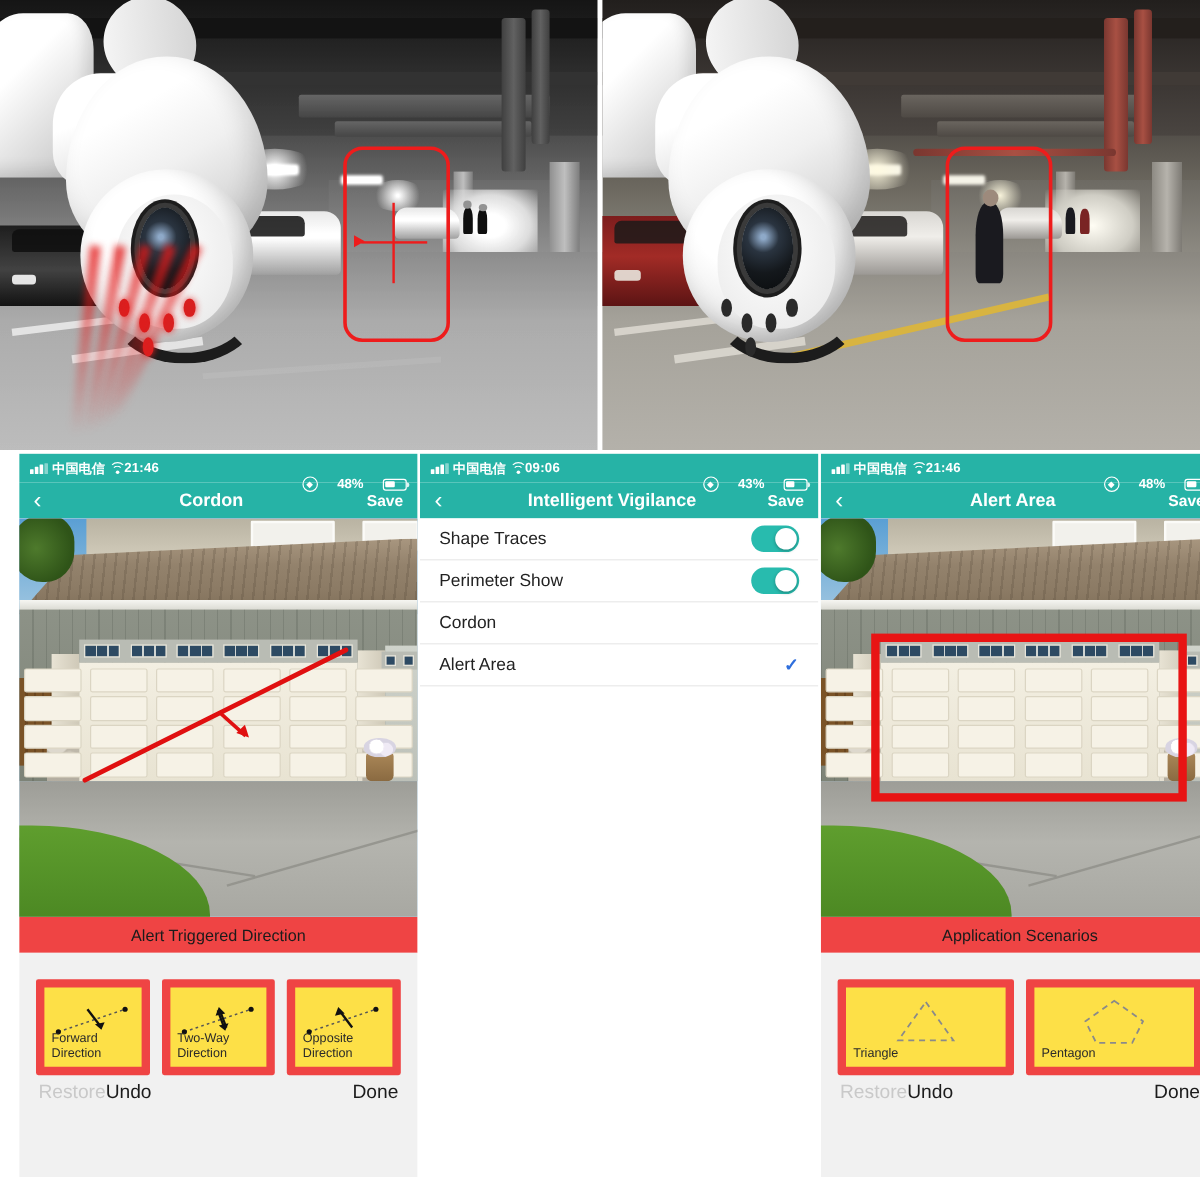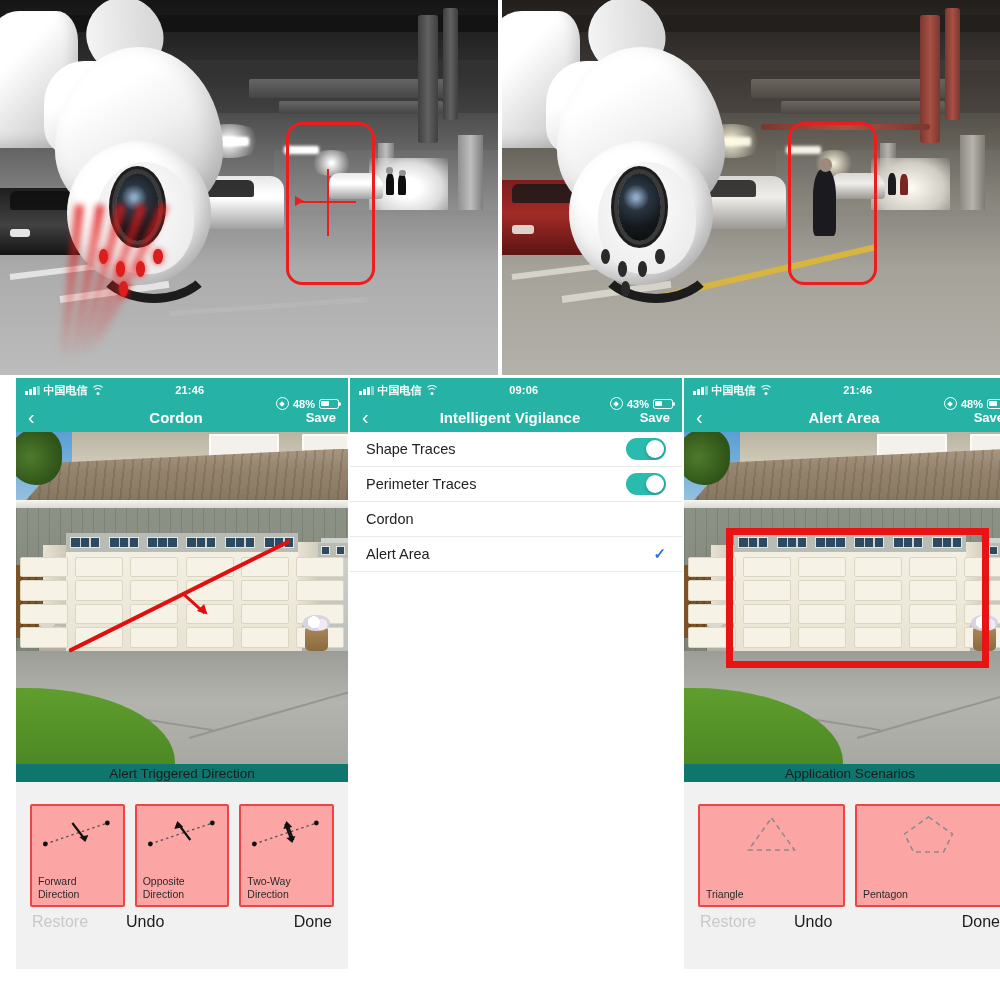--- a/index.html
+++ b/index.html
@@ -78,22 +78,22 @@
   .cross-arrow{position:absolute;width:0;height:0;border-top:5px solid transparent;
       border-bottom:5px solid transparent;border-right:9px solid #ee1c1c;}
 
   
   .panels{position:absolute;left:16px;top:378px;width:1000px;height:603px;display:flex;gap:2px;background:#fff;}
   .panel{position:relative;width:332px;height:603px;background:#fff;overflow:hidden;}
 
   .statusbar{height:24px;background:#26b3a6;display:flex;align-items:center;
       padding:0 9px;color:#fff;font-size:11px;font-weight:bold;}
   .sb-left{display:flex;align-items:center;gap:4px;flex:0 0 auto;}
-  .sb-mid{flex:1;text-align:center;letter-spacing:.2px;}
-  .sb-right{display:flex;align-items:center;gap:4px;flex:0 0 auto;margin-top:27px;}
+  .sb-mid{flex:1;text-align:left;letter-spacing:.2px;}
+  .sb-right{display:flex;align-items:center;gap:16px;flex:0 0 auto;margin-top:27px;}
   .bars{display:flex;align-items:flex-end;gap:1.5px;height:9px;}
   .bars i{display:block;width:2.5px;background:#fff;border-radius:.5px;}
   .bars i:nth-child(1){height:4px;}
   .bars i:nth-child(2){height:6px;}
   .bars i:nth-child(3){height:8px;}
   .bars i:nth-child(4){height:9px;opacity:.45;}
   .carrier{font-size:11px;font-weight:bold;}
   .wifi{position:relative;width:12px;height:10px;}
   .wifi span{position:absolute;left:50%;transform:translateX(-50%);
       border:1.6px solid #fff;border-bottom-color:transparent;
@@ -177,34 +177,34 @@
       radial-gradient(circle at 70% 60%,#efeaf5 26%,rgba(0,0,0,0) 27%),#d8d4e2;border-radius:50%;}
   .side-door{position:absolute;background:linear-gradient(to bottom,#cfd3cb,#bcc0b8);}
 
   
   .cordon-line{position:absolute;height:4px;background:#e01010;transform-origin:left center;border-radius:2px;}
   .cordon-arrow-line{position:absolute;height:2.6px;background:#e01010;transform-origin:left center;}
   .cordon-arrow-head{position:absolute;width:0;height:0;border-left:5px solid transparent;
       border-right:5px solid transparent;border-top:10px solid #e01010;}
   .alert-rect{position:absolute;border:7px solid #e81414;}
 
-  .caption{height:18px;display:flex;align-items:center;justify-content:center;
-      font-size:13.5px;color:#1b1b1b;background:#0f766e;}
+  .caption{height:30px;display:flex;align-items:center;justify-content:center;
+      font-size:13.5px;color:#1b1b1b;background:#ef4444;}
 
   .tools{background:#f1f1f1;height:calc(603px - 24px - 30px - 332px - 30px);padding:0;}
   .cards{display:flex;padding:22px 14px 0 14px;gap:10px;}
-  .card{flex:1;border:2px solid #ef4444;background:#fca5a5;border-radius:2px;
-      height:103px;position:relative;box-sizing:border-box;}
+  .card{flex:1;border:7px solid #ef4444;background:#fde047;border-radius:2px;
+      height:80px;position:relative;box-sizing:border-box;}
   .card-ico{position:absolute;left:0;top:4px;width:100%;height:46px;}
   .card-lbl{position:absolute;left:6px;bottom:4px;right:4px;font-size:10.5px;
       color:#2a2a2a;line-height:1.22;}
   .actions{display:flex;align-items:center;padding:6px 16px 0 16px;}
   .act{font-size:16px;color:#1c1c1c;}
   .act.disabled{color:#c9c9c9;}
-  .act.mid{margin-left:38px;text-align:right;}
+  .act.mid{text-align:right;}
   .act.right{margin-left:auto;}
   svg{display:block;}
 </style>
 </head>
 <body>
 
 <div class="page">
 
   <div class="photos">
 
@@ -447,40 +447,40 @@
               </svg>
             </div>
             <div class="card-lbl">Forward Direction</div>
           </div>
           <div class="card">
             <div class="card-ico">
               <svg width="100%" height="46" viewBox="0 0 90 46">
                 <line x1="13" y1="34" x2="75" y2="13" stroke="#555" stroke-width="1.4" stroke-dasharray="2.5,3"></line>
                 <circle cx="13" cy="34" r="2.4" fill="#111"></circle>
                   <circle cx="75" cy="13" r="2.4" fill="#111"></circle>
-                <line x1="53" y1="30" x2="41" y2="14" stroke="#111" stroke-width="2.2"></line>
-                <polygon points="40,11 46,17 37,19" fill="#111"></polygon>
-              </svg>
-            </div>
-            <div class="card-lbl">Opposite Direction</div>
-          </div>
-          <div class="card">
-            <div class="card-ico">
-              <svg width="100%" height="46" viewBox="0 0 90 46">
-                <line x1="13" y1="34" x2="75" y2="13" stroke="#555" stroke-width="1.4" stroke-dasharray="2.5,3"></line>
-                <circle cx="13" cy="34" r="2.4" fill="#111"></circle>
-                  <circle cx="75" cy="13" r="2.4" fill="#111"></circle>
                 <line x1="44" y1="14" x2="50" y2="30" stroke="#111" stroke-width="2.1"></line>
                 <polygon points="51,33 45,28 54,26" fill="#111"></polygon>
                 <line x1="52" y1="30" x2="46" y2="14" stroke="#111" stroke-width="2.1"></line>
                 <polygon points="45,11 51,17 42,19" fill="#111"></polygon>
               </svg>
             </div>
             <div class="card-lbl">Two-Way Direction</div>
           </div>
+          <div class="card">
+            <div class="card-ico">
+              <svg width="100%" height="46" viewBox="0 0 90 46">
+                <line x1="13" y1="34" x2="75" y2="13" stroke="#555" stroke-width="1.4" stroke-dasharray="2.5,3"></line>
+                <circle cx="13" cy="34" r="2.4" fill="#111"></circle>
+                  <circle cx="75" cy="13" r="2.4" fill="#111"></circle>
+                <line x1="53" y1="30" x2="41" y2="14" stroke="#111" stroke-width="2.2"></line>
+                <polygon points="40,11 46,17 37,19" fill="#111"></polygon>
+              </svg>
+            </div>
+            <div class="card-lbl">Opposite Direction</div>
+          </div>
         </div>
         <div class="actions">
           <div class="act disabled">Restore</div>
           <div class="act mid">Undo</div>
           <div class="act right">Done</div>
         </div>
       </div>
     </div>
 
     <div class="panel">
@@ -515,21 +515,21 @@
       </div>
 
       <div class="list">
         <div class="list-row">
           <div class="row-label">Shape Traces</div>
           <div class="switch">
               <i></i>
             </div>
         </div>
         <div class="list-row">
-          <div class="row-label">Perimeter Traces</div>
+          <div class="row-label">Perimeter Show</div>
           <div class="switch">
               <i></i>
             </div>
         </div>
         <div class="list-row">
           <div class="row-label">Cordon</div>
         </div>
         <div class="list-row">
           <div class="row-label">Alert Area</div>
           <div class="check">✓</div>

